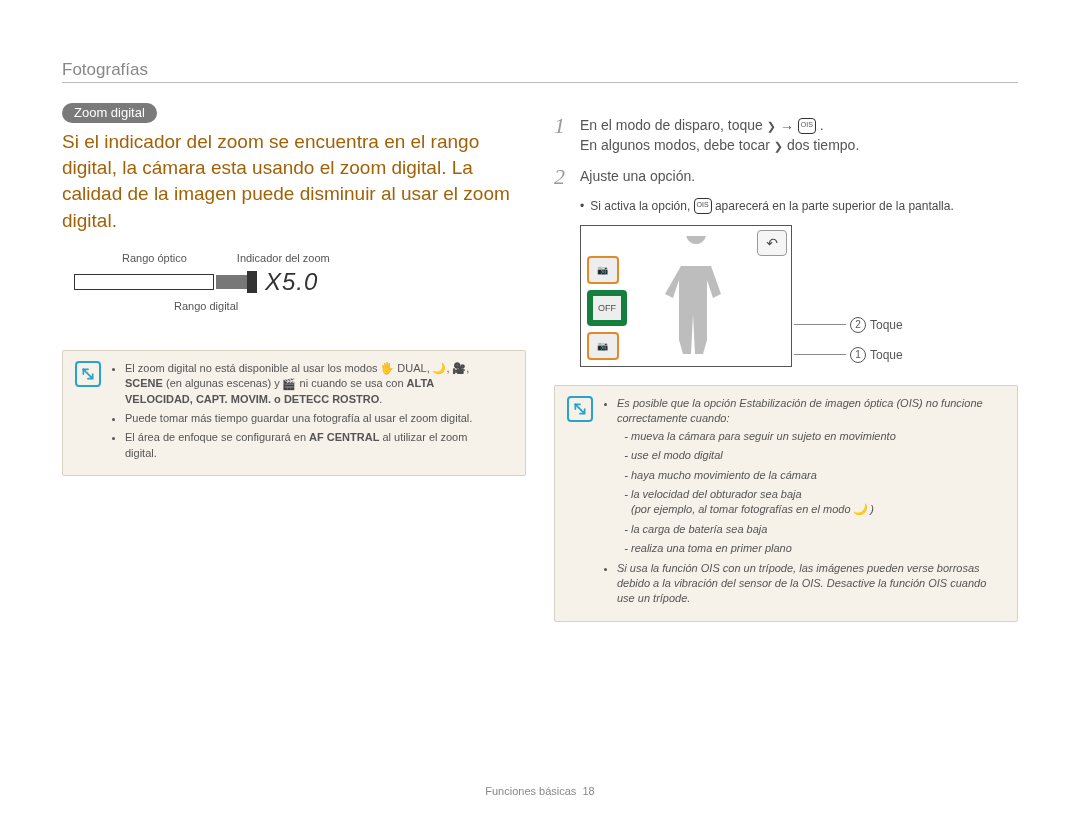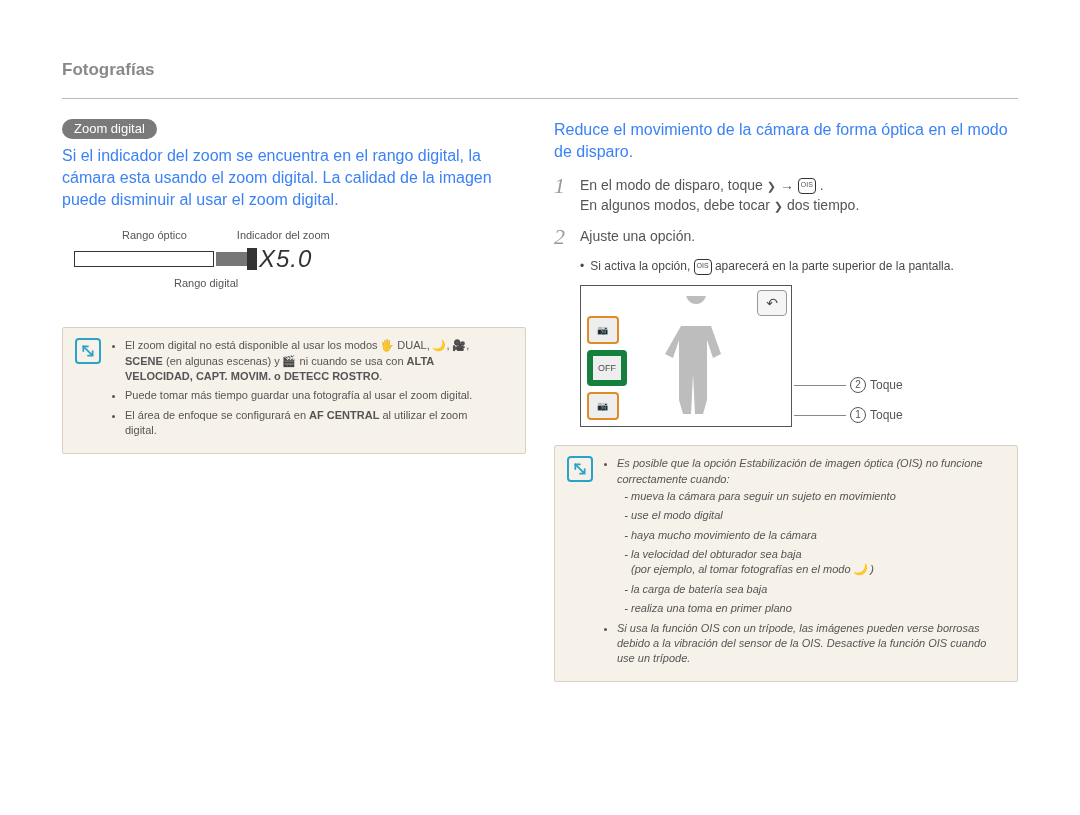--- a/index.html
+++ b/index.html
@@ -13,24 +13,24 @@
     box-sizing: border-box;
   }
   .page {
     padding: 60px 62px 20px 62px;
     box-sizing: border-box;
     position: relative;
     height: 100%;
   }
   .page-header {
     border-bottom: 1px solid #bbb;
-    padding-bottom: 18px;
+    padding-bottom: 2px;
     margin-bottom: 20px;
     font-size: 17px;
-    font-weight: 700;
+    font-weight: 400;
     color: #888;
     font-family: "Helvetica Neue", Arial, sans-serif;
   }
   .columns {
     display: flex;
     gap: 28px;
   }
   .col {
     flex: 1;
     min-width: 0;
@@ -38,23 +38,23 @@
   .pill {
     display: inline-block;
     background: #7a7a7a;
     color: #fff;
     border-radius: 11px;
     padding: 2px 12px 3px 12px;
     font-size: 13px;
     margin-bottom: 6px;
   }
   .body-text {
-    font-size: 16px;
+    font-size: 19px;
     line-height: 1.38;
-    color: #3b82f6;
+    color: #a16207;
   }
   .zoom-diagram {
     margin: 18px 0 18px 12px;
     position: relative;
     width: 260px;
     height: 80px;
     font-size: 11px;
     color: #555;
   }
   .zoom-labels-top { display:flex; gap: 50px; margin-bottom: 4px; padding-left: 48px; }
@@ -64,21 +64,21 @@
   }
   .zoom-bar-digital {
     width: 34px; height: 14px; background:#777;
   }
   .zoom-marker {
     width: 10px; height: 22px; background:#333; margin-left:-5px;
   }
   .zoom-x {
     font-family: Impact, "Arial Black", sans-serif;
     font-size: 24px; color:#333; font-style: italic; letter-spacing:1px;
-    margin-left: 0;
+    margin-left: 6px;
   }
   .zoom-label-bottom { margin-top:4px; margin-left:100px; }
 
   .note-box {
     border: 1px solid #d9d0c2;
     background: #f6f1e9;
     border-radius: 2px;
     padding: 10px 24px 10px 12px;
     display: flex;
     gap: 10px;
@@ -239,21 +239,20 @@
           <li>
             <span>El área de enfoque se configurará en </span>
             <strong>AF CENTRAL</strong>
             <span> al utilizar el zoom digital.</span>
           </li>
         </ul>
       </div>
     </div>
 
     <div class="col">
-      <div class="body-text">Reduce el movimiento de la cámara de forma óptica en el modo de disparo.</div>
 
       <div class="steps">
         <div class="step">
           <div class="step-num">1</div>
           <div class="step-body">
             <span>En el modo de disparo, toque </span>
             <span class="inline-icon icon-chevron"></span>
             <span> → </span>
             <span class="icon-box">OIS</span>
             <span>.</span><br>
@@ -323,13 +322,16 @@
               <li>la carga de batería sea baja</li>
               <li>realiza una toma en primer plano</li>
             </ul>
           </li>
           <li>Si usa la función OIS con un trípode, las imágenes pueden verse borrosas debido a la vibración del sensor de la OIS. Desactive la función OIS cuando use un trípode.</li>
         </ul>
       </div>
     </div>
   </div>
 
+  <div class="footer">
+    <span>Funciones básicas</span>&nbsp;&nbsp;<span>18</span>
+  </div>
 </div>
 
 </body></html>

